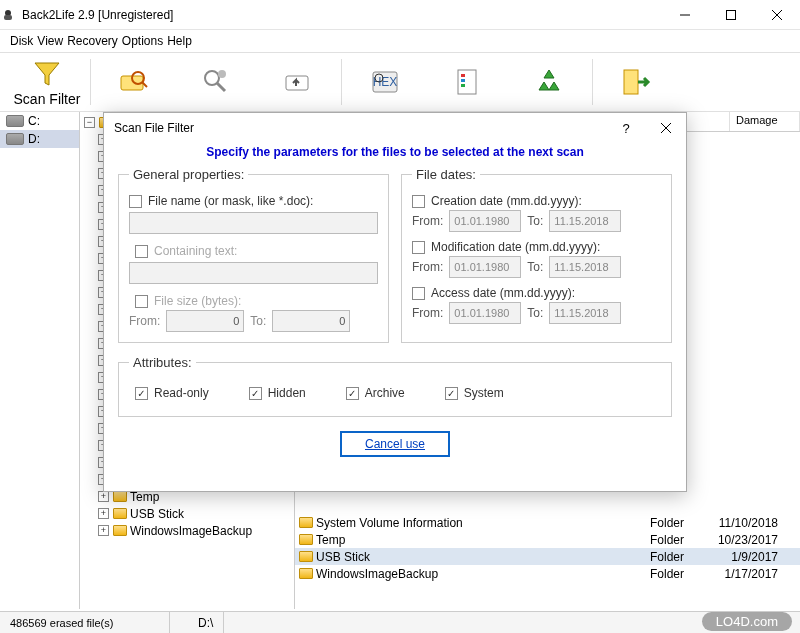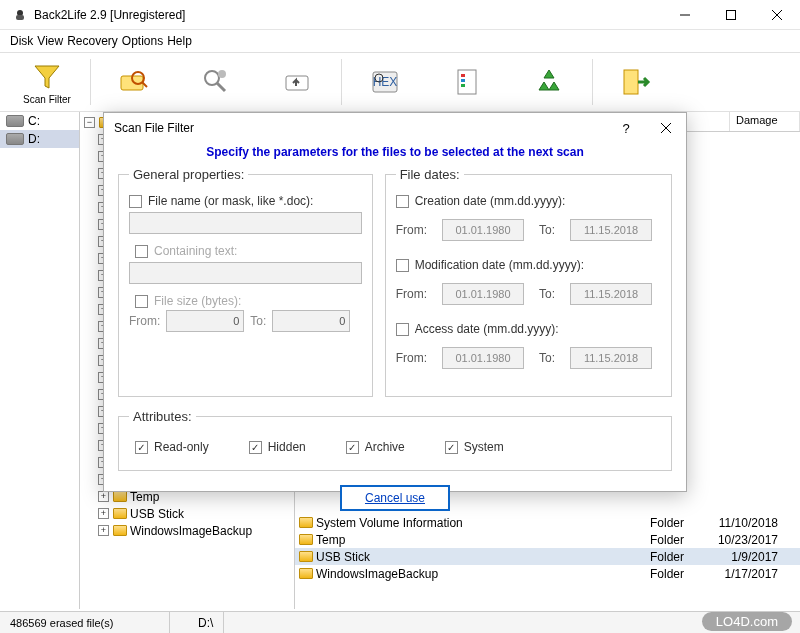--- a/index.html
+++ b/index.html
@@ -1,32 +1,32 @@
 <!DOCTYPE html>
 <html><head>
 <meta charset="utf-8">
 <style>
 * { box-sizing: border-box; margin: 0; padding: 0; font-family: "Segoe UI", Tahoma, sans-serif; font-size: 12px; }
 body { background: #fff; width: 800px; height: 633px; overflow: hidden; position: relative; }
 
 
-.titlebar { height: 30px; background: #fff; display: flex; align-items: center; padding: 0 0 0 12px; border-bottom: 1px solid #e5e5e5; }
+.titlebar { height: 30px; background: #fff; display: flex; align-items: center; padding: 0 0 0 0; border-bottom: 1px solid #e5e5e5; }
 .titlebar .icon { width: 16px; height: 16px; margin-right: 6px; }
 .titlebar .title { flex: 1; color: #000; }
 .titlebar .winbtn { width: 46px; height: 30px; display: flex; align-items: center; justify-content: center; color: #000; }
 
 
 .menubar { height: 22px; display: flex; align-items: center; padding: 0 10px; gap: 4px; color: #000; }
 .menubar span { cursor: default; }
 
 
 .toolbar { height: 60px; background: #fff; border-top: 1px solid #e0e0e0; border-bottom: 1px solid #e0e0e0; display: flex; align-items: center; padding: 0 6px; }
 .toolbtn { width: 82px; height: 56px; display: flex; flex-direction: column; align-items: center; justify-content: center; gap: 2px; }
 .toolbtn .ti { width: 32px; height: 32px; }
-.toolbtn .tl { font-size: 10px; }
+.toolbtn .tl { font-size: 14px; }
 .toolsep { width: 1px; height: 46px; background: #ddd; margin: 0 2px; }
 
 
 .main { display: flex; height: 497px; }
 .drives { width: 80px; border-right: 1px solid #ccc; background: #fff; }
 .drive { display: flex; align-items: center; gap: 4px; padding: 2px 6px; }
 .drive.sel { background: #d0d8e8; }
 .driveicon { width: 18px; height: 12px; background: linear-gradient(#aaa,#888); border-radius: 2px; border: 1px solid #777; }
 .tree { width: 215px; border-right: 1px solid #ccc; background: #fff; overflow: hidden; padding: 2px 0; }
 .treerow { display: flex; align-items: center; height: 17px; padding-left: 4px; font-size: 11px; }
@@ -55,21 +55,21 @@
 .dlg-cols { display: flex; gap: 12px; }
 fieldset { border: 1px solid #ccc; padding: 8px 10px 10px; }
 legend { padding: 0 4px; color: #333; font-size: 13px; }
 .chkrow { display: flex; align-items: center; gap: 6px; margin: 4px 0 2px; font-size: 11px; color: #333; }
 .chkrow.disabled { color: #aaa; padding-left: 6px; }
 .chk { width: 13px; height: 13px; border: 1px solid #888; background: #fff; display:flex; align-items:center; justify-content:center; font-size:10px; }
 .txtin { width: 100%; height: 22px; background: #f2f2f2; border: 1px solid #bbb; margin: 2px 0 6px; padding: 0 4px; font-size: 11px; color: #555; }
 .rangerow { display:flex; align-items:center; gap:6px; font-size:11px; color:#888; }
 .rangerow .txtin { width: 78px; text-align: right; margin:0; }
 .daterow { display:flex; align-items:center; gap:6px; font-size:11px; color:#555; margin-bottom: 8px; }
-.daterow .txtin { width: 82px; text-align: center; margin:9px; color:#888; }
+.daterow .txtin { width: 72px; margin:0; color:#888; }
 .attrs { margin-top: 12px; }
 .attrrow { display:flex; gap: 40px; padding: 4px 6px; }
 .dlg-btns { display:flex; justify-content:center; gap: 12px; margin-top: 14px; }
 .dlg-btns button { width: 110px; height: 26px; background: #fff; border: 1px solid #888; font-size: 12px; }
 .dlg-btns button.primary { border: 2px solid #0a64c8; color: #0040c0; }
 .dlg-btns button .ul { text-decoration: underline; }
 
 .col-name { width: 310px; }
 .col-type { width: 70px; text-align: right; padding-right: 12px; }
 .col-date { width: 90px; text-align: right; padding-right: 8px; }

